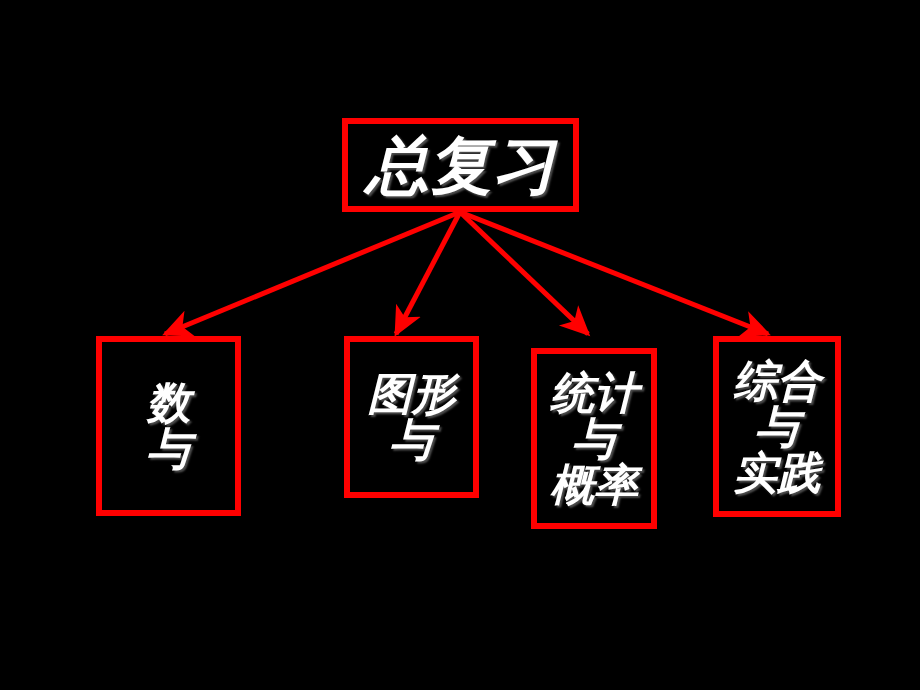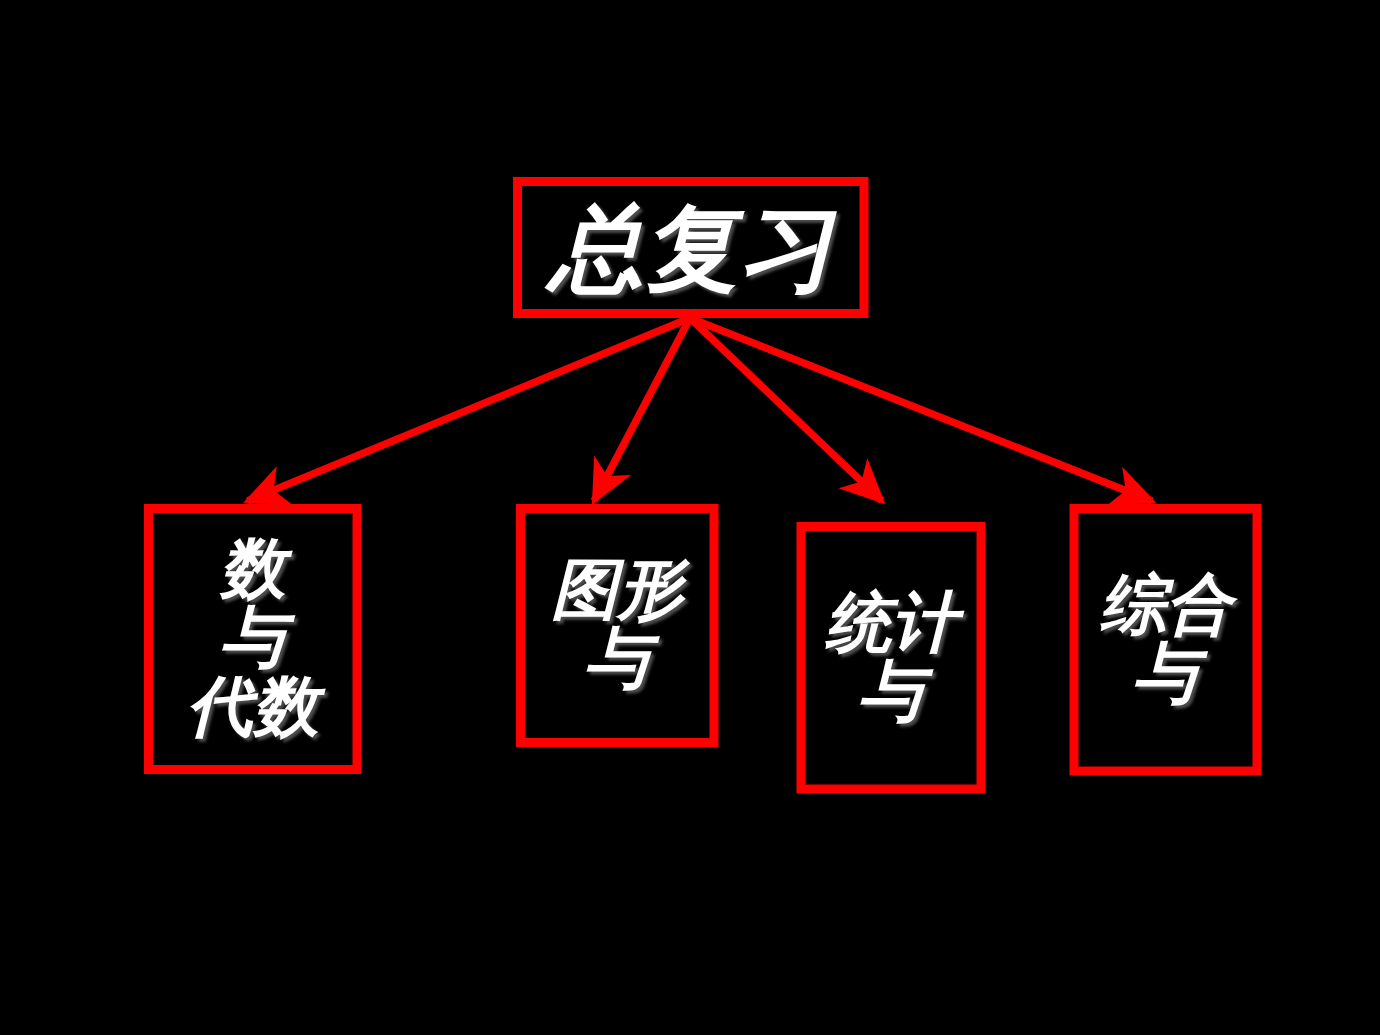--- a/index.html
+++ b/index.html
@@ -97,31 +97,32 @@
     <line x1="460" y1="212" x2="768" y2="334" stroke="#FF0000" stroke-width="5" marker-end="url(#ah)"></line>
   </svg>
 
   <div class="node" id="node-root">
     <span class="line">总复习</span>
   </div>
 
   <div class="node leaf" id="node-leaf-0">
     <span class="line">数</span>
     <span class="line">与</span>
-    <span class="line">代数</span>
   </div>
 
   <div class="node leaf" id="node-leaf-1">
     <span class="line">图形</span>
     <span class="line">与</span>
   </div>
 
   <div class="node leaf" id="node-leaf-2">
     <span class="line">统计</span>
     <span class="line">与</span>
+    <span class="line">概率</span>
   </div>
 
   <div class="node leaf" id="node-leaf-3">
     <span class="line">综合</span>
     <span class="line">与</span>
+    <span class="line">实践</span>
   </div>
 
 </div>
 
 </body></html>

